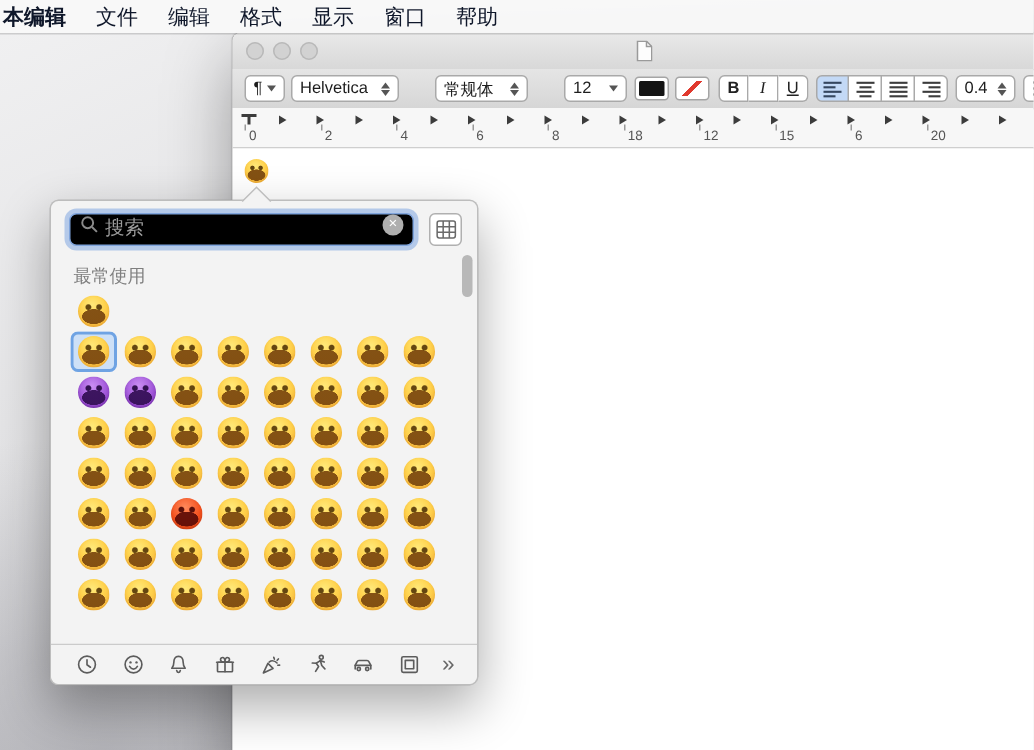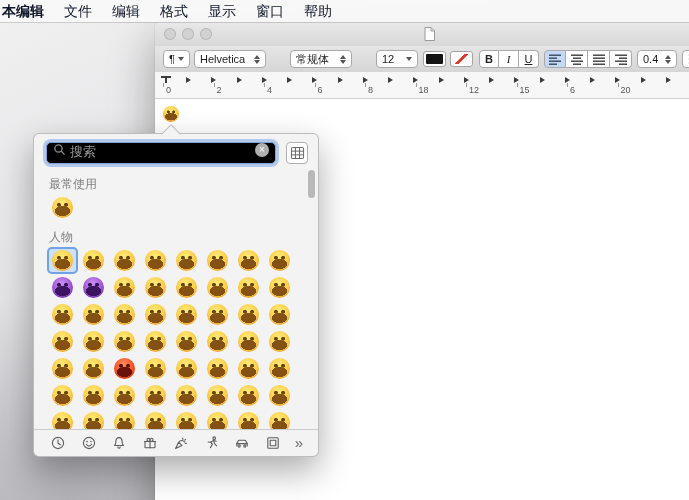--- a/index.html
+++ b/index.html
@@ -298,21 +298,20 @@
   </div>
   <div class="scrollthumb"></div>
 
   <div class="panel-scroll">
     <div class="section-title">最常使用</div>
     <div class="freq-row" id="freqRow">
         <div class="cell">
           <div class="face f21"></div>
         </div>
       </div>
-    <div class="section-title">人物</div>
     <div class="egrid" id="peopleGrid">
         <div class="cell selected">
           <div class="face f21"></div>
         </div>
         <div class="cell">
           <div class="face f21"></div>
         </div>
         <div class="cell">
           <div class="face f21"></div>
         </div>

